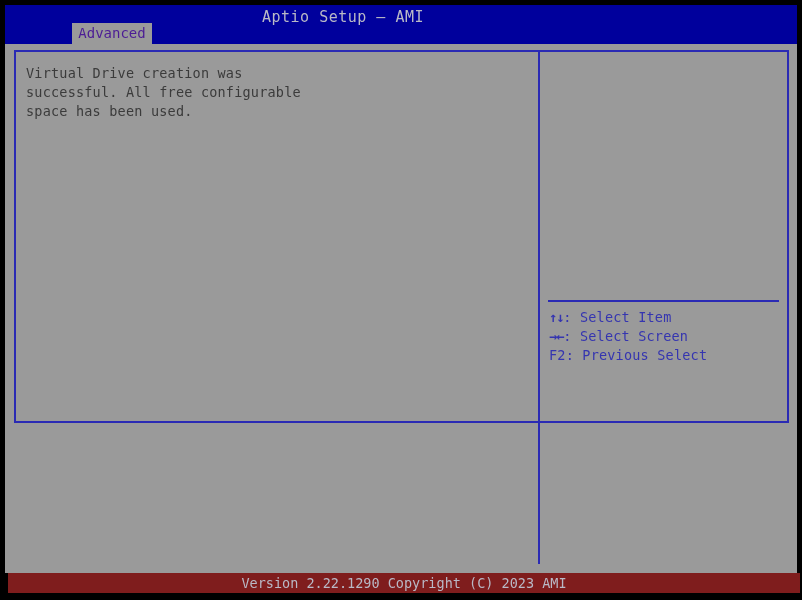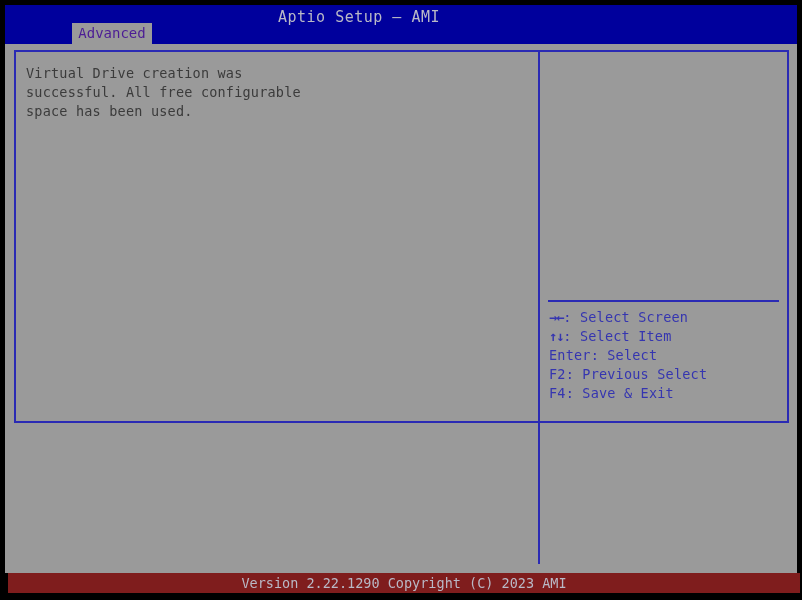--- a/index.html
+++ b/index.html
@@ -26,21 +26,21 @@
   .header-bar {
     position: absolute;
     left: 5px;
     top: 5px;
     width: 792px;
     height: 39px;
     background: #00009c;
   }
   .header-title {
     position: absolute;
-    left: 16px;
+    left: 0;
     top: 4px;
     width: 676px;
     text-align: center;
     color: #b9b9c6;
     font-size: 15px;
     letter-spacing: 0.5px;
     line-height: 17px;
     white-space: pre;
   }
 
@@ -191,25 +191,23 @@
 
     <div class="left-pane">
       <div class="message">Virtual Drive creation was
 successful. All free configurable
 space has been used.</div>
     </div>
 
     <div class="right-pane">
       <div class="help-separator"></div>
       <div class="help-list">
+        <div class="help-line"><span class="glyph">↑↓</span><span>: Select Item</span></div>
         <div class="help-line"><span class="glyph">→←</span><span>: Select Screen</span></div>
-        <div class="help-line"><span class="glyph">↑↓</span><span>: Select Item</span></div>
-        <div class="help-line">Enter: Select</div>
         <div class="help-line">F2: Previous Select</div>
-        <div class="help-line">F4: Save &amp; Exit</div>
       </div>
     </div>
 
   </div>
 
   <div class="footer-bar">
     <div class="footer-text">Version 2.22.1290 Copyright (C) 2023 AMI</div>
   </div>
 
 </div>

